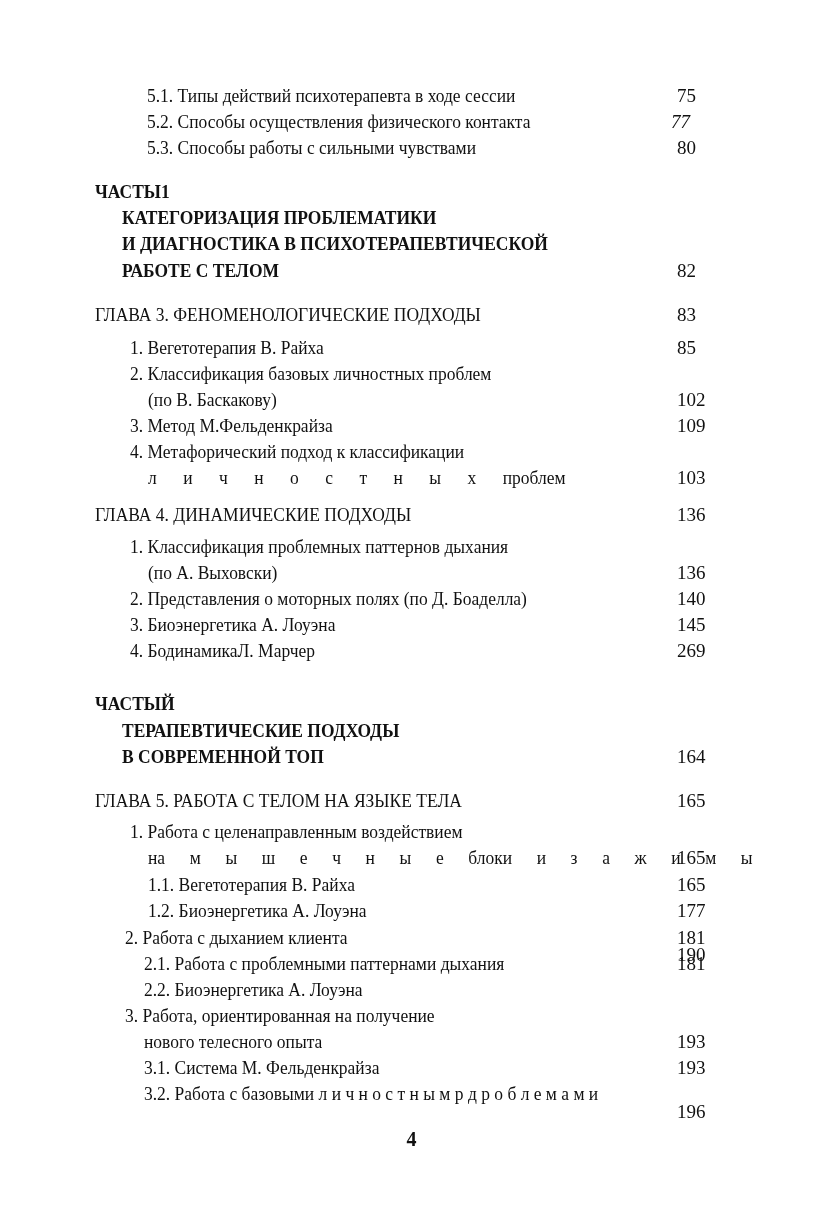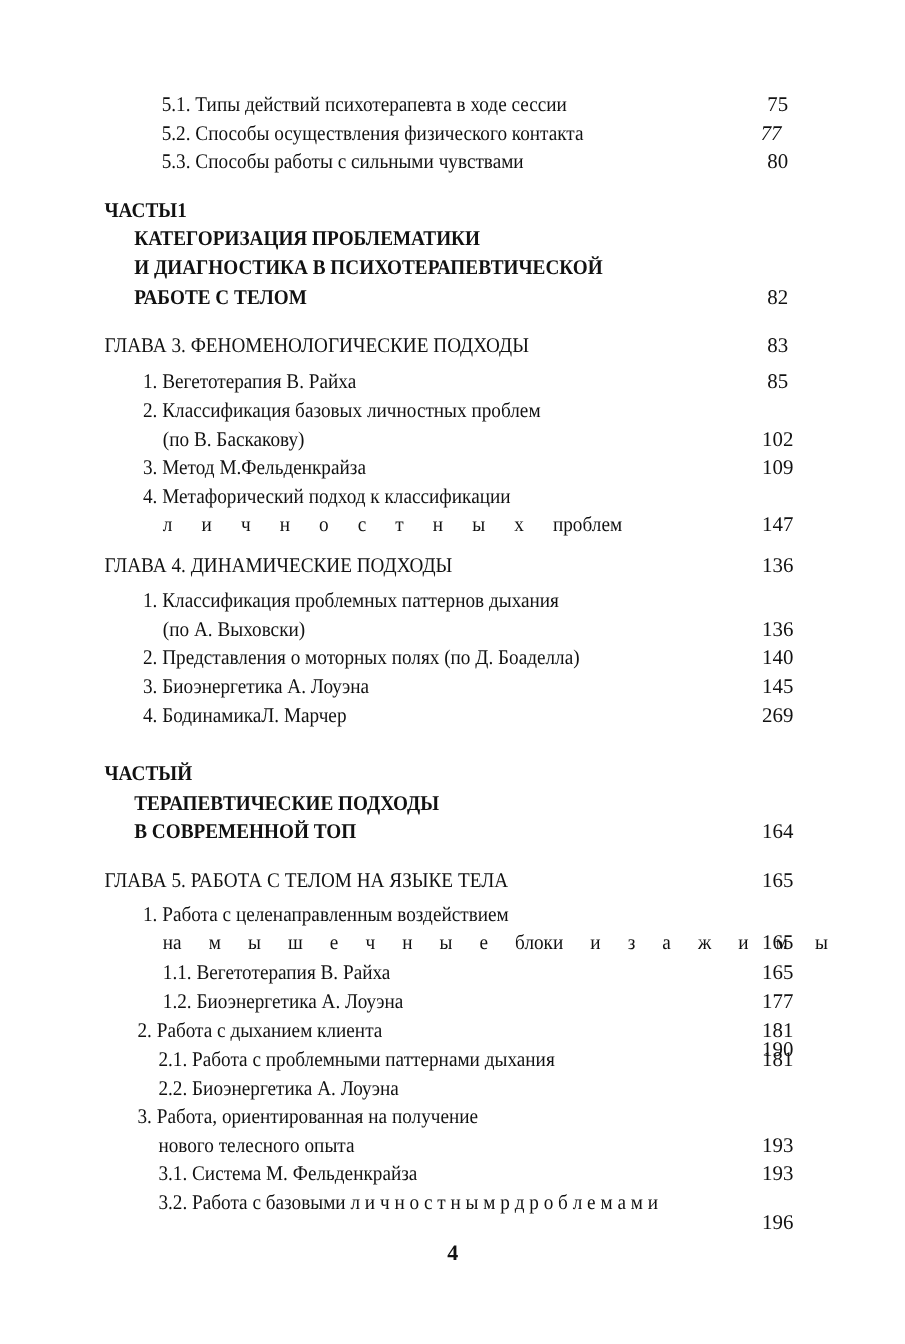--- a/index.html
+++ b/index.html
@@ -13,21 +13,21 @@
       font-size: 19px;
       line-height: 22px;
       white-space: nowrap;
       transform: scaleX(0.92);
       transform-origin: left center;
     }
     .pg {
       position: absolute;
       font-size: 19px;
       line-height: 22px;
-      text-align: center;
+      text-align: left;
       width: 60px;
       right: 86px;
       white-space: nowrap;
     }
     .bold { font-weight: bold; }
     .footer {
       position: absolute; left: 0; width: 823px; top: 1128px;
       text-align: center; font-weight: bold; font-size: 20px;
     }
   </style>
@@ -59,21 +59,21 @@
 
   <div class="line" style="left:130px; top:363px;">2. Классификация  базовых личностных  проблем</div>
   <div class="line" style="left:148px; top:389px;">(по В. Баскакову)</div>
   <div class="pg" style="top:389px;">102</div>
 
   <div class="line" style="left:130px; top:415px;">3. Метод М.Фельденкрайза</div>
   <div class="pg" style="top:415px;">109</div>
 
   <div class="line" style="left:130px; top:441px;">4. Метафорический  подход  к  классификации</div>
   <div class="line" style="left:148px; top:467px; word-spacing:24px;">л  и  ч  н  о  с  т  н  ы  х  проблем</div>
-  <div class="pg" style="top:467px;">147</div>
+  <div class="pg" style="top:467px;">103</div>
 
   <div class="line" style="left:95px; top:504px;">ГЛАВА 4. ДИНАМИЧЕСКИЕ ПОДХОДЫ</div>
   <div class="pg" style="top:504px;">136</div>
 
   <div class="line" style="left:130px; top:536px;">1. Классификация  проблемных  паттернов дыхания</div>
   <div class="line" style="left:148px; top:562px;">(по А. Выховски)</div>
   <div class="pg" style="top:562px;">136</div>
 
   <div class="line" style="left:130px; top:588px;">2. Представления о моторных полях (по Д. Боаделла)</div>
   <div class="pg" style="top:588px;">140</div>

